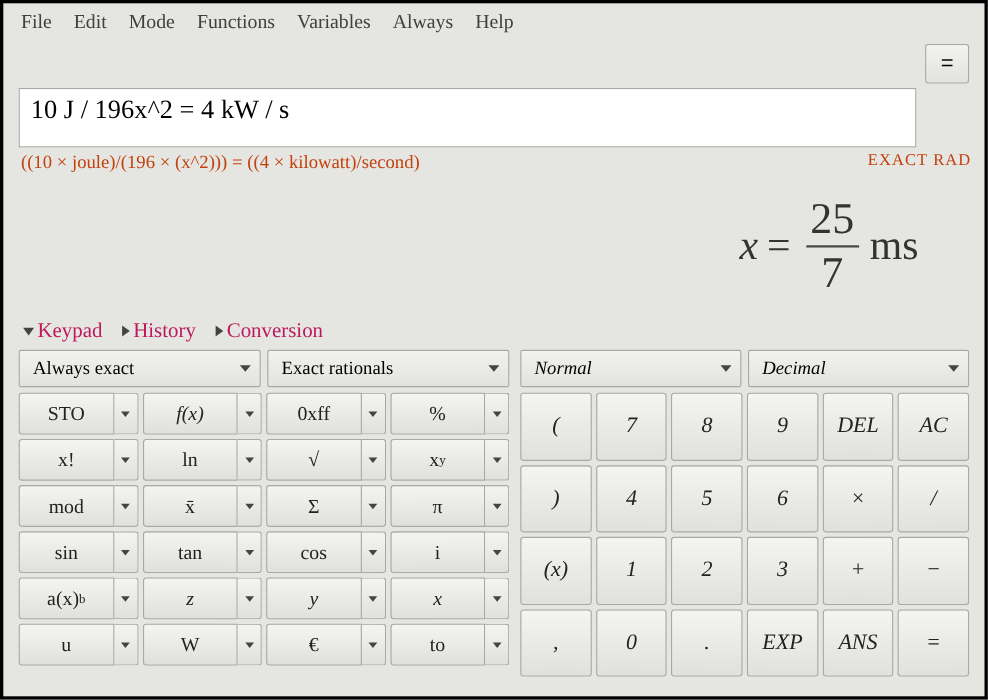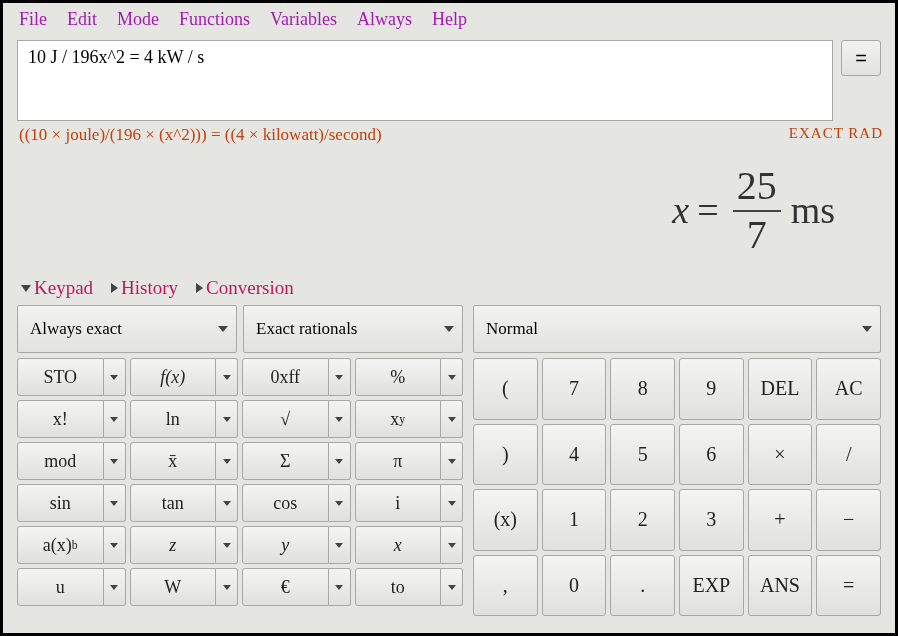--- a/index.html
+++ b/index.html
@@ -11,39 +11,40 @@
     }
     .window {
       position: absolute; inset: 3px;
       background: #e5e5e2;
       display: flex; flex-direction: column;
     }
     .menubar {
       display: flex; gap: 0px;
       padding: 4px 6px;
       font-size: 18px;
-      color: #a21caf;
+      color: #404040;
     }
     .menubar span { padding: 2px 10px; cursor: default; }
     .input-row {
       display: flex; gap: 8px;
       padding: 4px 14px 0 14px;
       align-items: flex-start;
     }
     .expr-input {
       flex: 1;
       background: #fff;
       border: 1px solid #a8a8a5;
       padding: 6px 10px;
       font-family: Georgia, serif;
-      font-size: 18px;
-      height: 81px;
+      font-size: 24px;
+      height: 54px;
       color: #000;
       resize: none;
       outline: none;
+      margin-top: 40px;
     }
     .eq-btn {
       width: 40px; height: 36px;
       background: linear-gradient(#f2f2f0,#e2e2df);
       border: 1px solid #a8a8a5;
       border-radius: 3px;
       font-size: 20px;
       cursor: pointer;
       display:flex;align-items:center;justify-content:center;
     }
@@ -69,23 +70,23 @@
       display:flex; gap:18px;
       padding: 2px 18px 6px;
       font-size:19px; color:#be185d;
     }
     .tab{display:flex;align-items:center;gap:3px;cursor:pointer;}
     .tri-down{width:0;height:0;border-left:5px solid transparent;border-right:5px solid transparent;border-top:7px solid #444;}
     .tri-right{width:0;height:0;border-top:5px solid transparent;border-bottom:5px solid transparent;border-left:7px solid #444;}
     .panels{display:flex;gap:10px;padding:0 14px 10px;flex:1;}
     .left-panel,.right-panel{display:flex;flex-direction:column;gap:5px;}
     .left-panel{flex:0 0 446px;}
-    .right-panel{flex:1;}
+    .right-panel{flex:1;font-style:italic;}
     .combo-row{display:flex;gap:6px;}
-    .combo{flex:1;background:linear-gradient(#f2f2f0,#e2e2df);border:1px solid #a8a8a5;border-radius:2px;height:48px;display:flex;align-items:center;justify-content:space-between;padding:0 8px 0 12px;font-size:17px;cursor:pointer;}
+    .combo{flex:1;background:linear-gradient(#f2f2f0,#e2e2df);border:1px solid #a8a8a5;border-radius:2px;height:34px;display:flex;align-items:center;justify-content:space-between;padding:0 8px 0 12px;font-size:17px;cursor:pointer;}
     .combo .caret{width:0;height:0;border-left:5px solid transparent;border-right:5px solid transparent;border-top:6px solid #444;}
     .btn-grid{display:grid;gap:4px;}
     .left-grid{grid-template-columns:repeat(4, 1fr);}
     .right-grid{grid-template-columns:repeat(6, 1fr);grid-template-rows:repeat(4, 1fr);height:258px;}
     .btncell{display:flex;}
     .btn{flex:1;background:linear-gradient(#f4f4f2,#e0e0dd);border:1px solid #a8a8a5;border-radius:3px;height:38px;display:flex;align-items:center;justify-content:center;font-size:18px;cursor:pointer;font-family:Georgia,serif;color:#222;}
     .btn.main{border-top-right-radius:0;border-bottom-right-radius:0;}
     .btn.dd{flex:0 0 22px;border-left:none;border-top-left-radius:0;border-bottom-left-radius:0;}
     .btn.dd .caret{width:0;height:0;border-left:4px solid transparent;border-right:4px solid transparent;border-top:5px solid #444;}
     .right-grid .btn{height:100%;font-size:20px;font-weight:normal;}
@@ -297,20 +298,24 @@
             <div class="btn dd">
               <span class="caret"></span>
             </div>
           </div>
         </div>
     </div>
     <div class="right-panel">
       <div class="combo-row">
         <div class="combo">
             <span>Normal</span>
+            <span class="caret"></span>
+          </div>
+        <div class="combo">
+            <span>Decimal</span>
             <span class="caret"></span>
           </div>
       </div>
       <div class="btn-grid right-grid" id="right-grid">
           <div class="btn">(</div>
           <div class="btn">7</div>
           <div class="btn">8</div>
           <div class="btn">9</div>
           <div class="btn">DEL</div>
           <div class="btn">AC</div>

